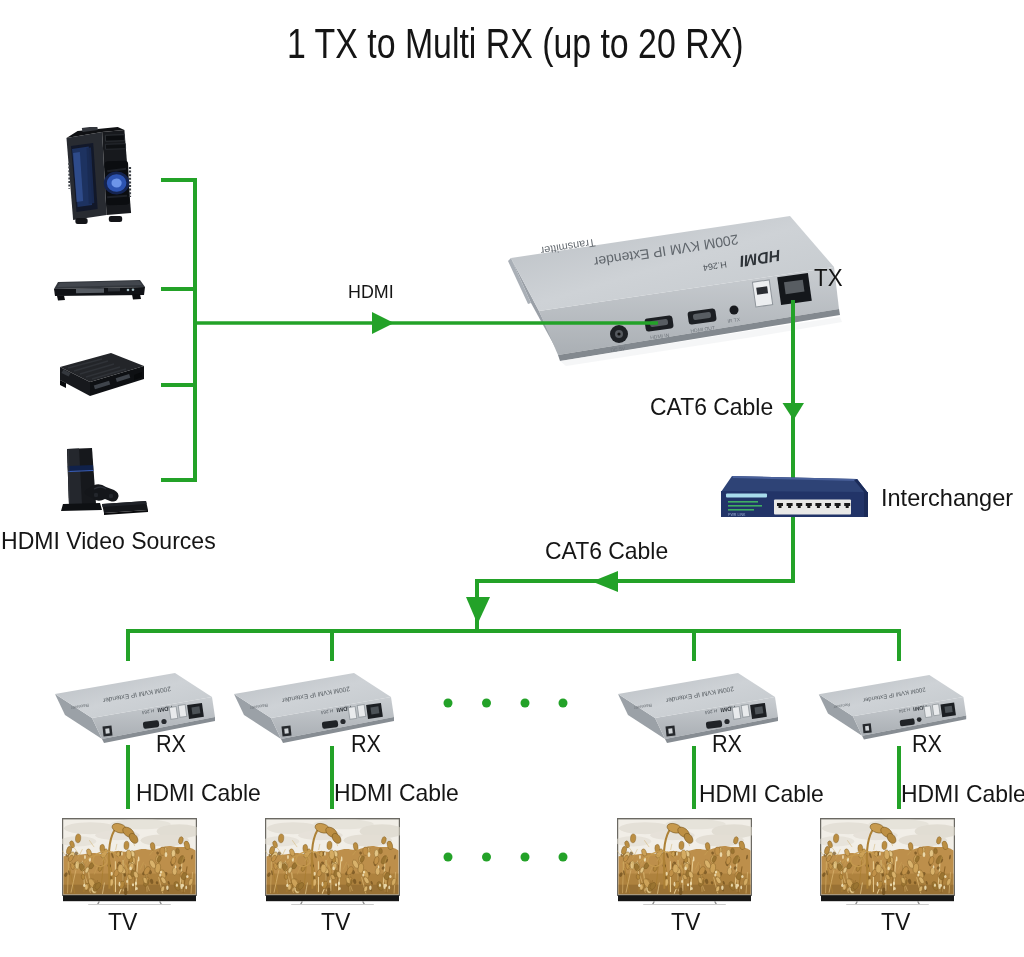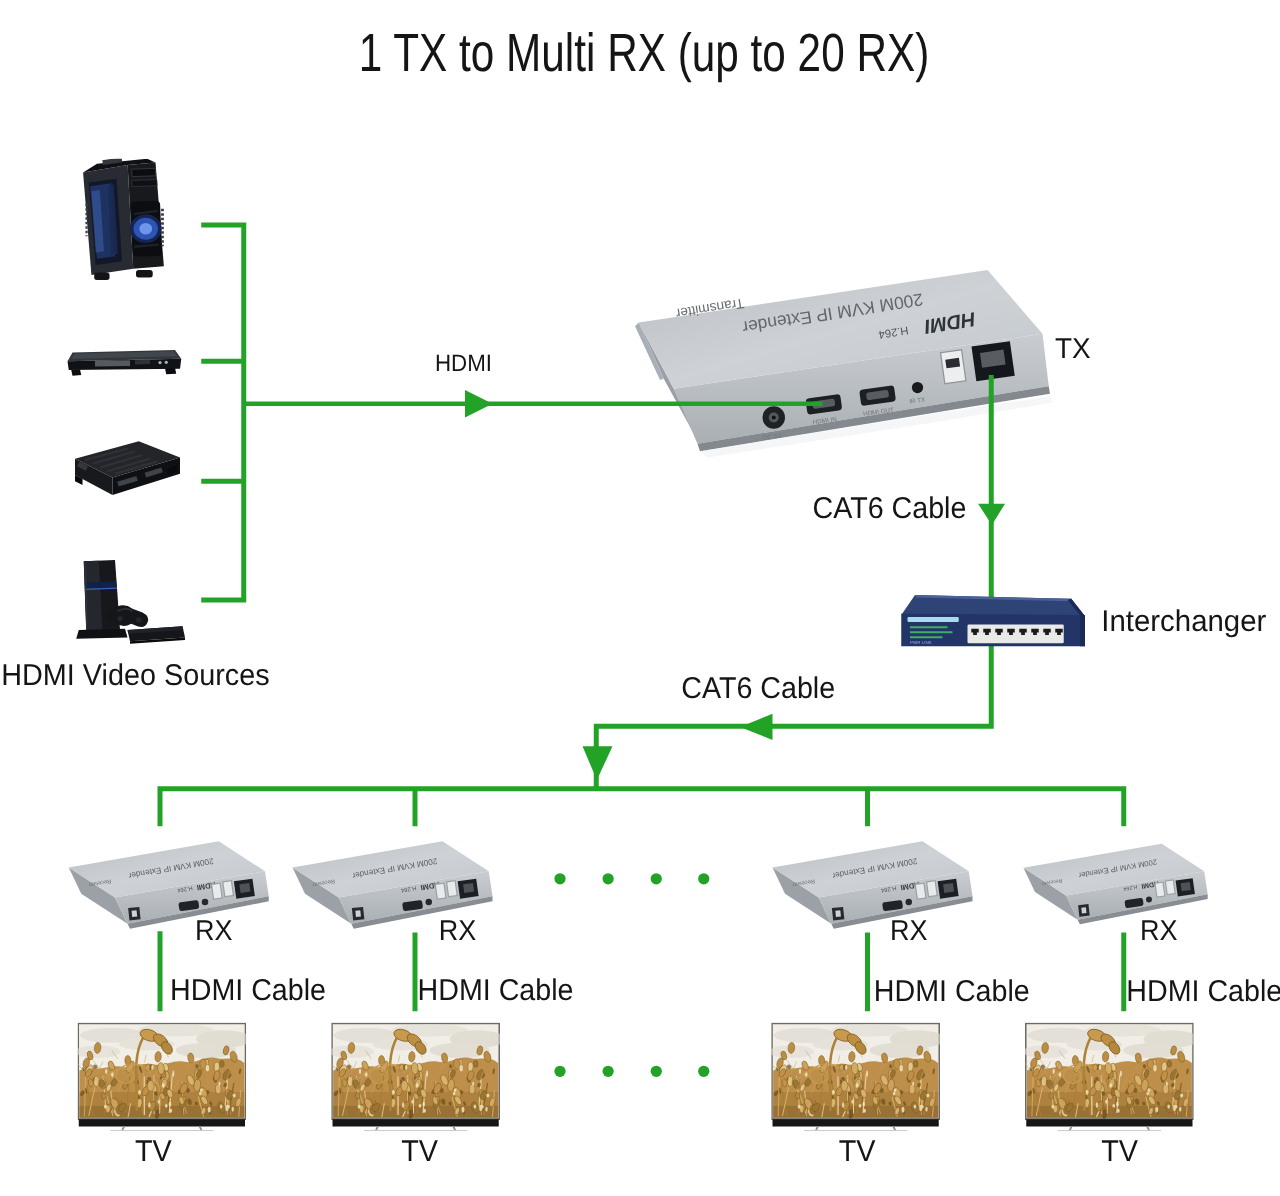--- a/index.html
+++ b/index.html
@@ -459,21 +459,21 @@
 <svg class="abs" style="left:617px;top:818px" width="135" height="87">
       <use href="#tvsym"></use>
     </svg>
 <svg class="abs" style="left:820px;top:818px" width="135" height="87">
       <use href="#tvsym"></use>
     </svg>
 
 <div class="lbl" style="left:287px;top:22px;font-size:43px;transform:scaleX(0.787);transform-origin:0 0;">1 TX to Multi RX (up to 20 RX)</div>
 <div class="lbl" style="left:348px;top:282px;font-size:19px;transform:scaleX(0.94);transform-origin:0 0;">HDMI</div>
 <div class="lbl" style="left:1px;top:529px;font-size:24px;transform:scaleX(0.96);transform-origin:0 0;">HDMI Video Sources</div>
-<div class="lbl" style="left:844px;top:267px;font-size:23px;transform:scaleX(0.97);transform-origin:0 0;">TX</div>
+<div class="lbl" style="left:814px;top:267px;font-size:23px;transform:scaleX(0.97);transform-origin:0 0;">TX</div>
 <div class="lbl" style="left:650px;top:395px;font-size:24px;transform:scaleX(0.955);transform-origin:0 0;">CAT6 Cable</div>
 <div class="lbl" style="left:881px;top:486px;font-size:24px;transform:scaleX(0.98);transform-origin:0 0;">Interchanger</div>
 <div class="lbl" style="left:545px;top:539px;font-size:24px;transform:scaleX(0.955);transform-origin:0 0;">CAT6 Cable</div>
 <div class="lbl" style="left:156px;top:733px;font-size:23px;transform:scaleX(0.94);transform-origin:0 0;">RX</div>
 <div class="lbl" style="left:351px;top:733px;font-size:23px;transform:scaleX(0.94);transform-origin:0 0;">RX</div>
 <div class="lbl" style="left:712px;top:733px;font-size:23px;transform:scaleX(0.94);transform-origin:0 0;">RX</div>
 <div class="lbl" style="left:912px;top:733px;font-size:23px;transform:scaleX(0.94);transform-origin:0 0;">RX</div>
 <div class="lbl" style="left:136px;top:781px;font-size:24px;transform:scaleX(0.955);transform-origin:0 0;">HDMI Cable</div>
 <div class="lbl" style="left:334px;top:781px;font-size:24px;transform:scaleX(0.955);transform-origin:0 0;">HDMI Cable</div>
 <div class="lbl" style="left:699px;top:782px;font-size:24px;transform:scaleX(0.955);transform-origin:0 0;">HDMI Cable</div>

